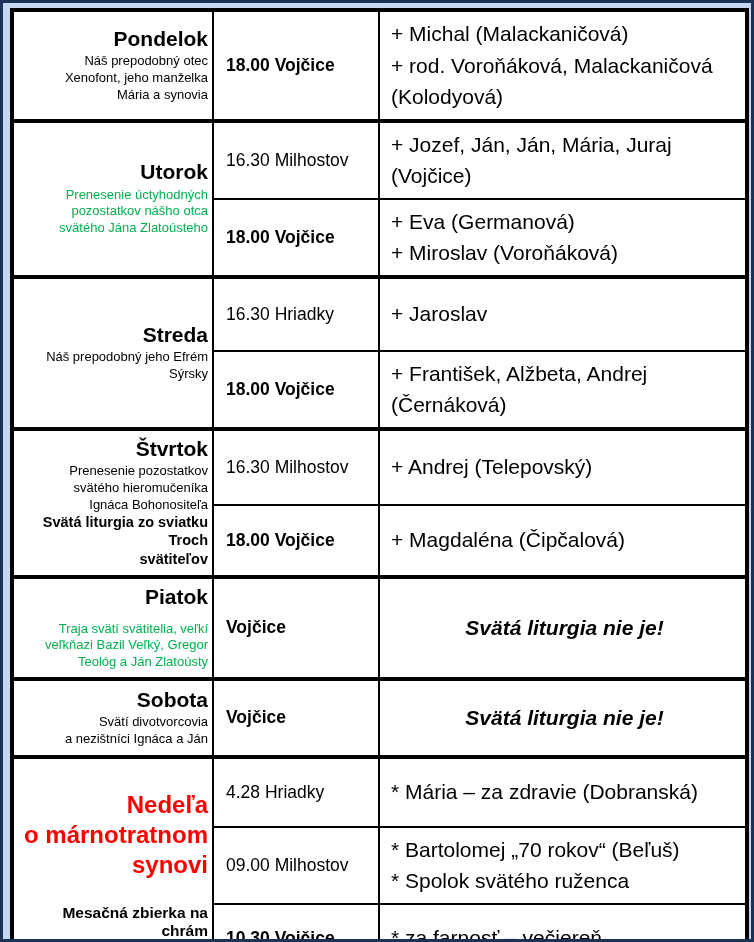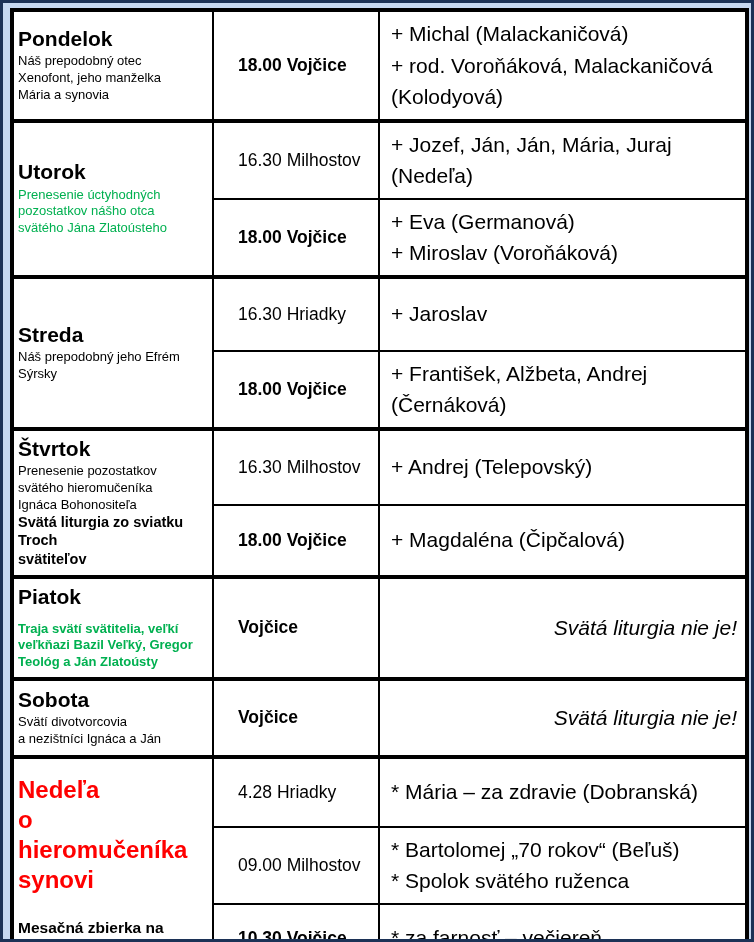--- a/index.html
+++ b/index.html
@@ -37,69 +37,69 @@
   td {
     border-left: 2px solid var(--line);
     border-top: 2px solid var(--line);
     vertical-align: middle;
     overflow: hidden;
   }
   tr.day-start > td { border-top: 4px solid var(--line); }
   tr.first > td { border-top: none; }
 
   td.day-cell {
-    text-align: left;
+    text-align: right;
     padding: 6px 4px;
   }
   .day-title {
     font-size: 21px;
     font-weight: bold;
     line-height: 1.15;
   }
   .day-desc {
     font-size: 13px;
     line-height: 1.28;
     white-space: pre-line;
     margin-top: 2px;
   }
   .day-desc.green { color: var(--green); }
-  .day-desc.green-bold { color: var(--green); font-weight: bold; margin-top: 12px; }
+  .day-desc.green-bold { color: var(--green); font-weight: normal; margin-top: 12px; }
   .day-note {
     font-size: 14.5px;
     font-weight: bold;
     line-height: 1.25;
     white-space: pre-line;
   }
   .nedela-title {
     color: var(--red);
     font-size: 24px;
     font-weight: bold;
     line-height: 1.25;
     white-space: pre-line;
   }
   .nedela-note {
     font-size: 15.5px;
     font-weight: bold;
     margin-top: 24px;
   }
   td.time-cell {
     font-size: 17.5px;
-    padding-left: 24px;
+    padding-left: 12px;
     white-space: pre-line;
   }
   td.time-cell.bold { font-weight: bold; }
   td.intent-cell {
     font-size: 21px;
     line-height: 1.5;
     padding: 6px 8px 6px 11px;
     white-space: pre-line;
   }
   td.intent-cell.no-liturgy {
-    text-align: right;
-    font-weight: normal;
+    text-align: center;
+    font-weight: bold;
     font-style: italic;
     padding-left: 12px;
   }
   
   tr.h1  { height: 93px; }
   tr.h2  { height: 73px; }
   tr.h3  { height: 74px; }
   tr.h4  { height: 74px; }
   tr.h5  { height: 73px; }
   tr.h6  { height: 76px; }
@@ -136,21 +136,21 @@
       </tr>
 
       <tr class="h2 day-start">
         <td class="day-cell" rowspan="2">
           <div class="day-title">Utorok</div>
           <div class="day-desc green">Prenesenie úctyhodných
 pozostatkov nášho otca
 svätého Jána Zlatoústeho</div>
         </td>
         <td class="time-cell">16.30 Milhostov</td>
-        <td class="intent-cell">+ Jozef, Ján, Ján, Mária, Juraj (Nedeľa)</td>
+        <td class="intent-cell">+ Jozef, Ján, Ján, Mária, Juraj (Vojčice)</td>
       </tr>
       <tr class="h3">
         <td class="time-cell bold">18.00 Vojčice</td>
         <td class="intent-cell">+ Eva (Germanová)
 + Miroslav (Voroňáková)</td>
       </tr>
 
       <tr class="h4 day-start">
         <td class="day-cell" rowspan="2">
           <div class="day-title">Streda</div>
@@ -199,21 +199,21 @@
           <div class="day-desc">Svätí divotvorcovia
 a nezištníci Ignáca a Ján</div>
         </td>
         <td class="time-cell bold">Vojčice</td>
         <td class="intent-cell no-liturgy">Svätá liturgia nie je!</td>
       </tr>
 
       <tr class="h10 day-start">
         <td class="day-cell" rowspan="3">
           <div class="nedela-title">Nedeľa
-o hieromučeníka
+o márnotratnom
 synovi</div>
           <div class="nedela-note">Mesačná zbierka na chrám</div>
         </td>
         <td class="time-cell">4.28 Hriadky</td>
         <td class="intent-cell">* Mária – za zdravie (Dobranská)</td>
       </tr>
       <tr class="h11">
         <td class="time-cell">09.00 Milhostov</td>
         <td class="intent-cell">* Bartolomej „70 rokov“ (Beľuš)
 * Spolok svätého ruženca</td>

